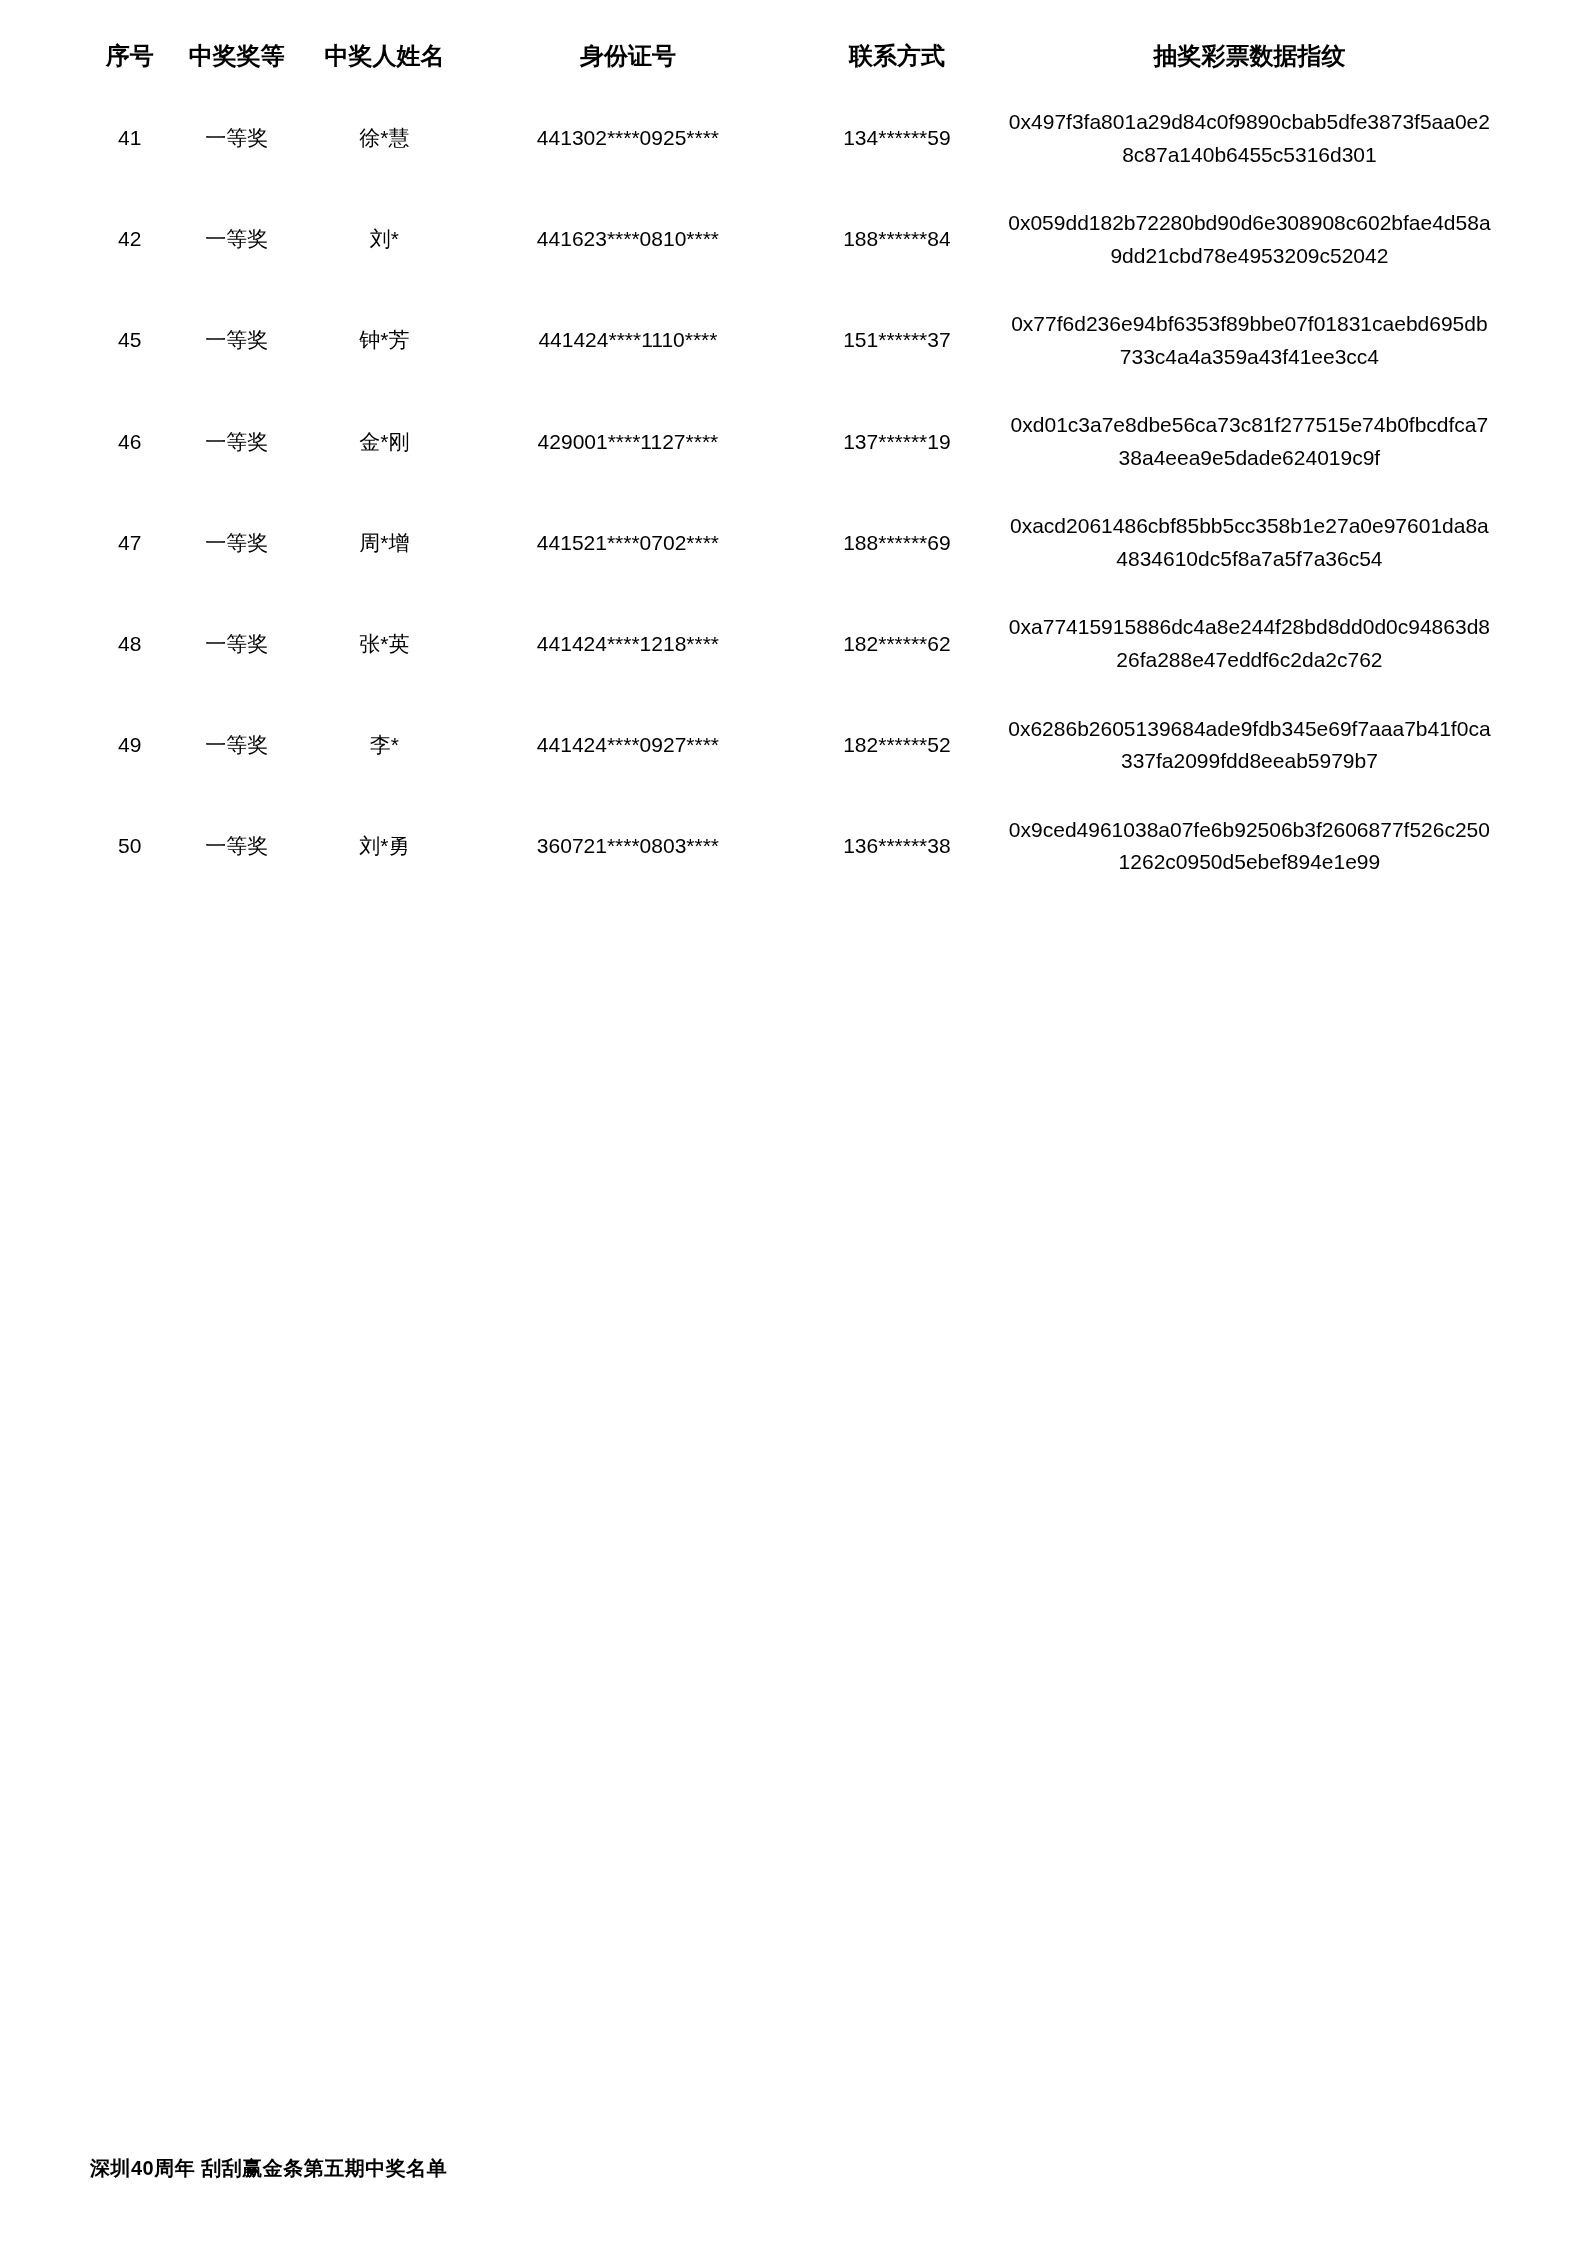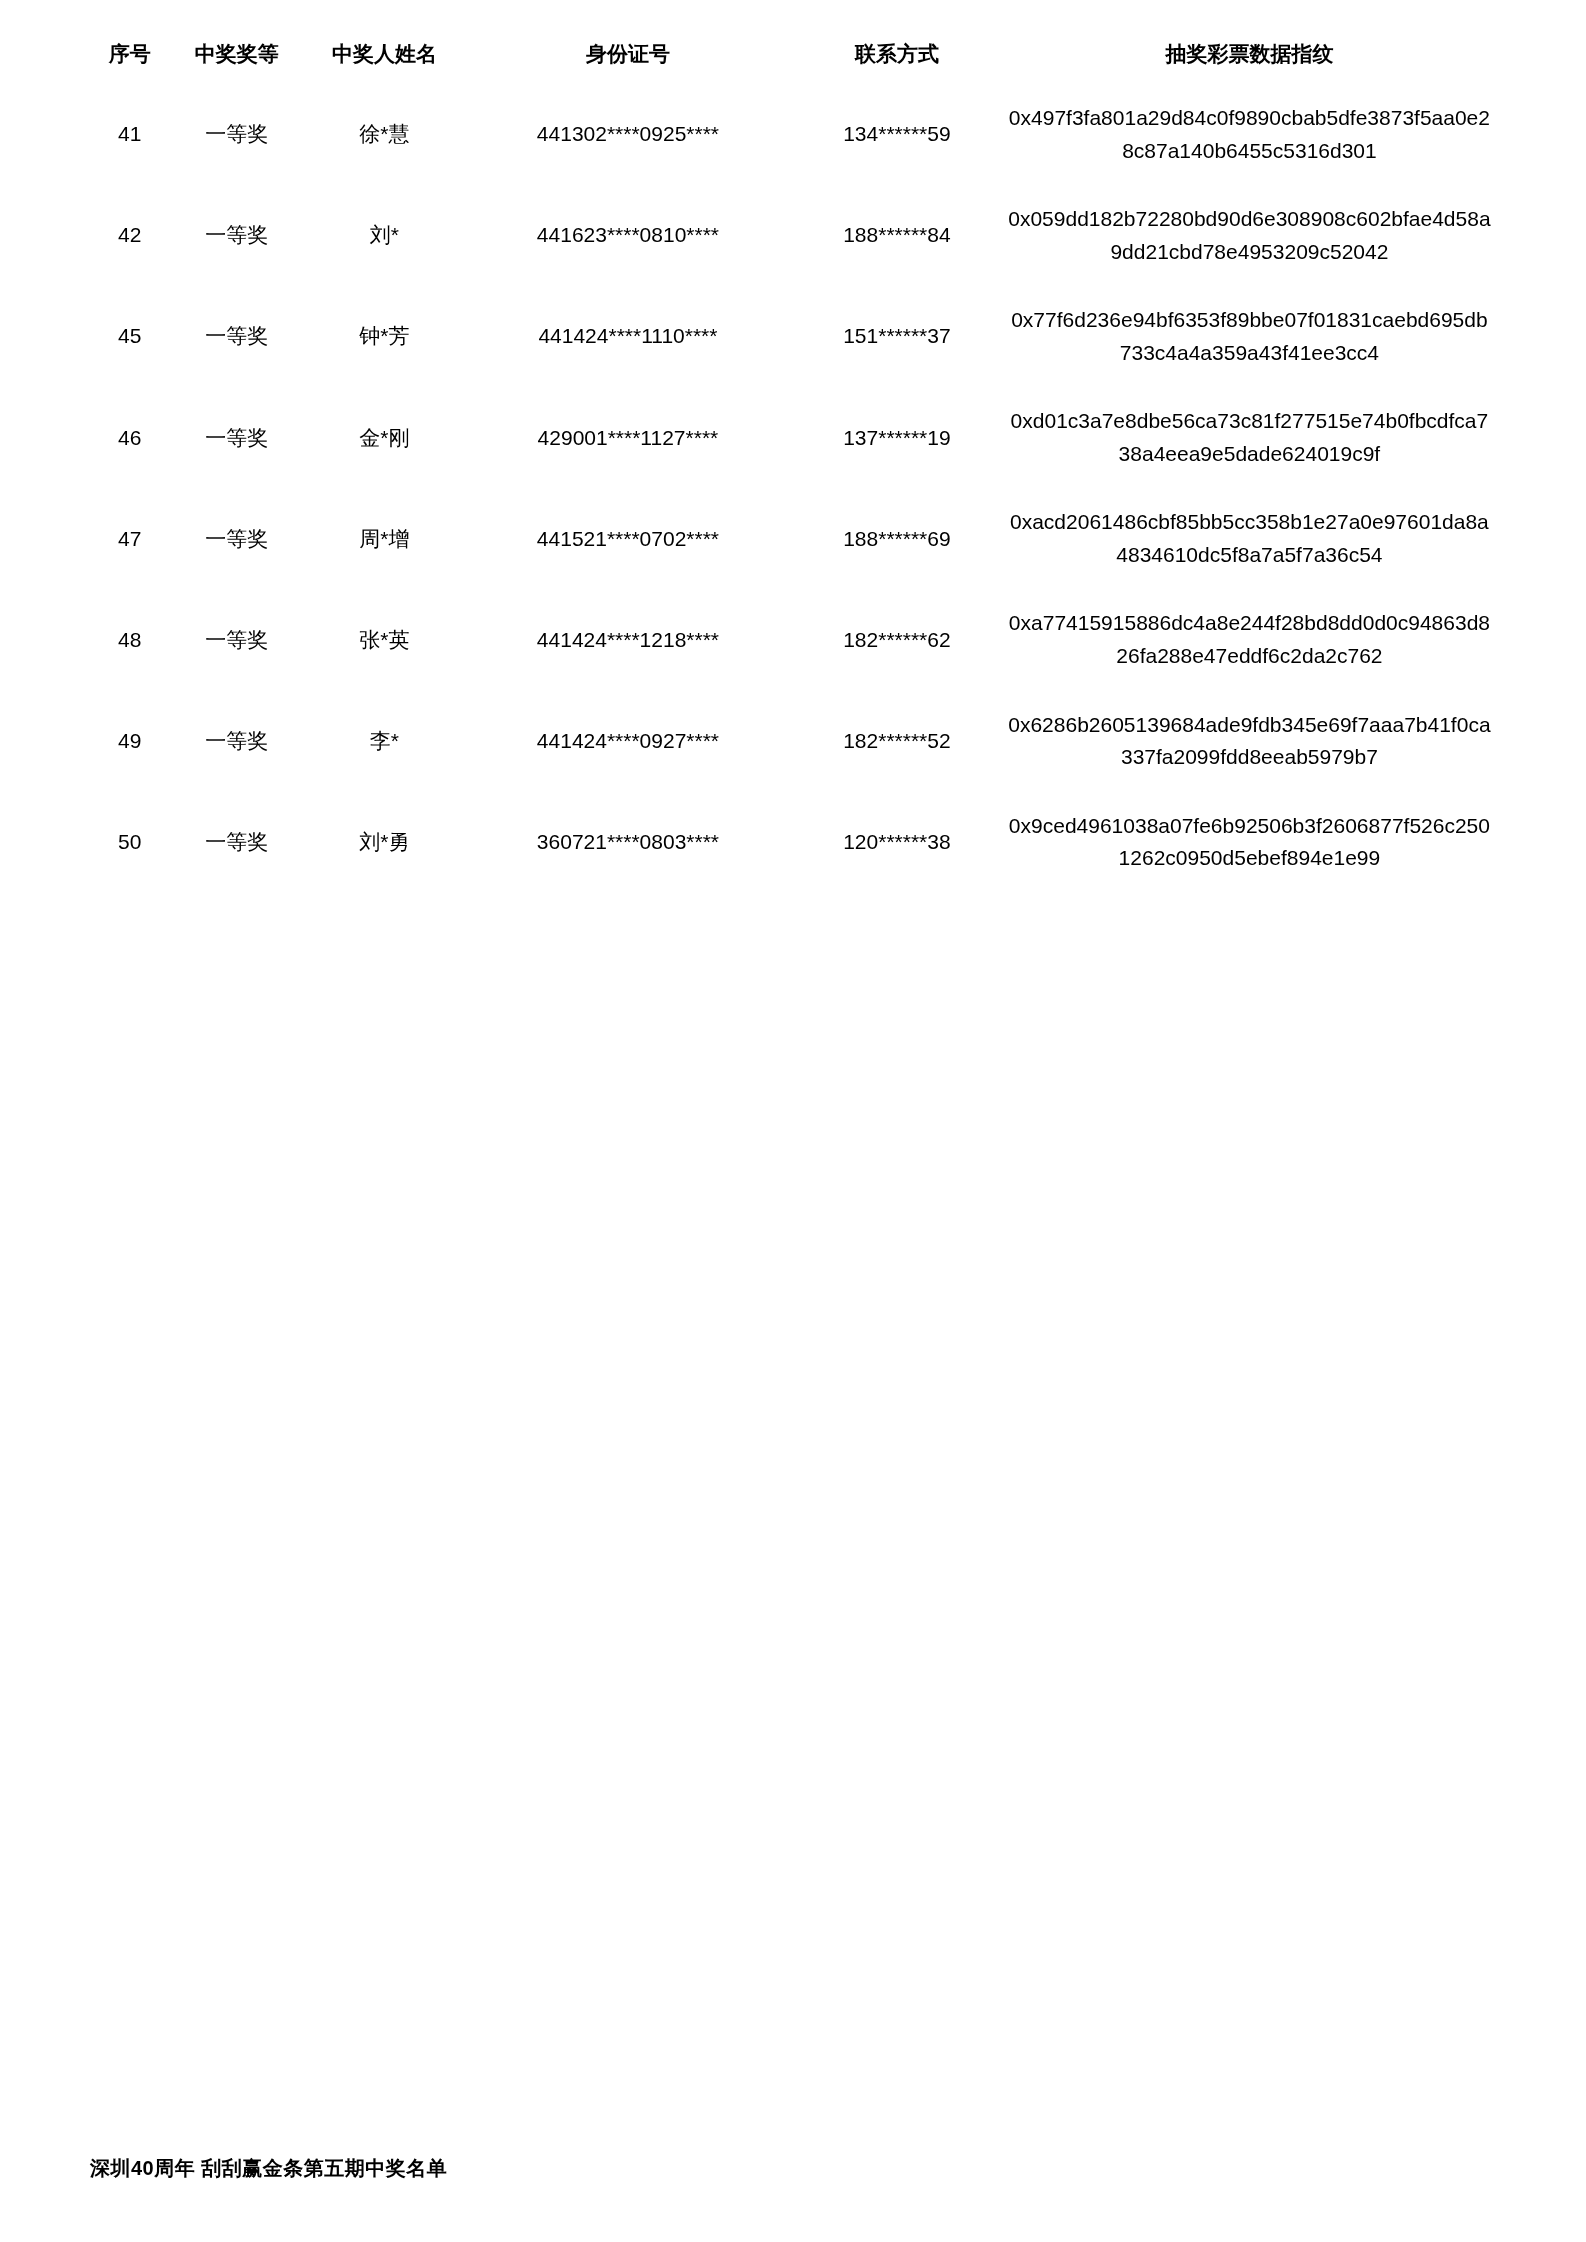--- a/index.html
+++ b/index.html
@@ -20,21 +20,21 @@
     height: 2242px;
     box-sizing: border-box;
     padding: 28px 90px 0 90px;
   }
   table.winners {
     width: 100%;
     border-collapse: collapse;
     table-layout: fixed;
   }
   table.winners th {
-    font-size: 21px;
+    font-size: 24px;
     font-weight: bold;
     padding: 12px 4px 16px 4px;
     text-align: center;
     vertical-align: middle;
     white-space: nowrap;
   }
   table.winners td {
     font-size: 21px;
     font-weight: normal;
     padding: 18px 4px;
@@ -143,20 +143,20 @@
         <td>李*</td>
         <td>441424****0927****</td>
         <td>182******52</td>
         <td class="hash">0x6286b2605139684ade9fdb345e69f7aaa7b41f0ca337fa2099fdd8eeab5979b7</td>
       </tr>
       <tr>
         <td>50</td>
         <td>一等奖</td>
         <td>刘*勇</td>
         <td>360721****0803****</td>
-        <td>120******38</td>
+        <td>136******38</td>
         <td class="hash">0x9ced4961038a07fe6b92506b3f2606877f526c2501262c0950d5ebef894e1e99</td>
       </tr>
     </tbody>
   </table>
 
   <div class="footer">深圳40周年 刮刮赢金条第五期中奖名单</div>
 </div>
 
 </body></html>

